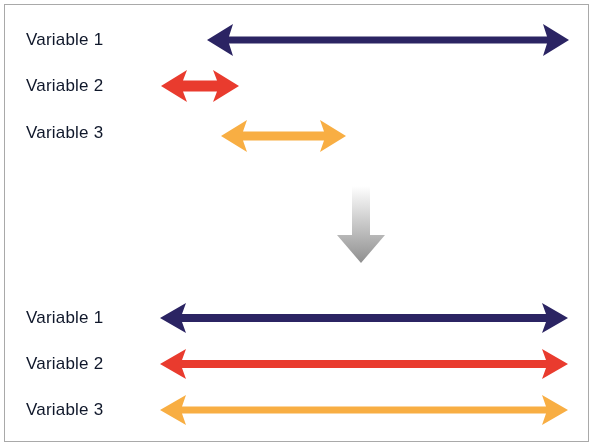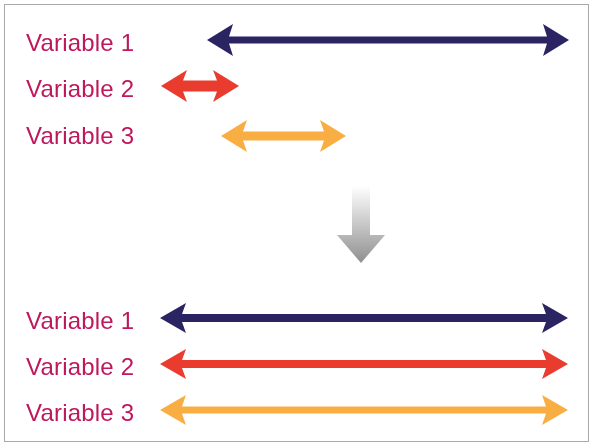--- a/index.html
+++ b/index.html
@@ -24,22 +24,22 @@
     background: #a9a9a9;
   }
   .border-top    { left: 4px;  top: 4px;   width: 585px; height: 1px; }
   .border-bottom { left: 4px;  top: 441px; width: 585px; height: 1px; }
   .border-left   { left: 4px;  top: 4px;   width: 1px;   height: 438px; }
   .border-right  { left: 588px;top: 4px;   width: 1px;   height: 438px; }
 
   .var-label {
     position: absolute;
     font-family: "Liberation Sans", sans-serif;
-    font-size: 24px;
-    color: #be185d;
+    font-size: 17px;
+    color: #0f172a;
     letter-spacing: 0.2px;
     white-space: nowrap;
     line-height: 1;
   }
 
   .arrow-svg {
     position: absolute;
     display: block;
   }
 

